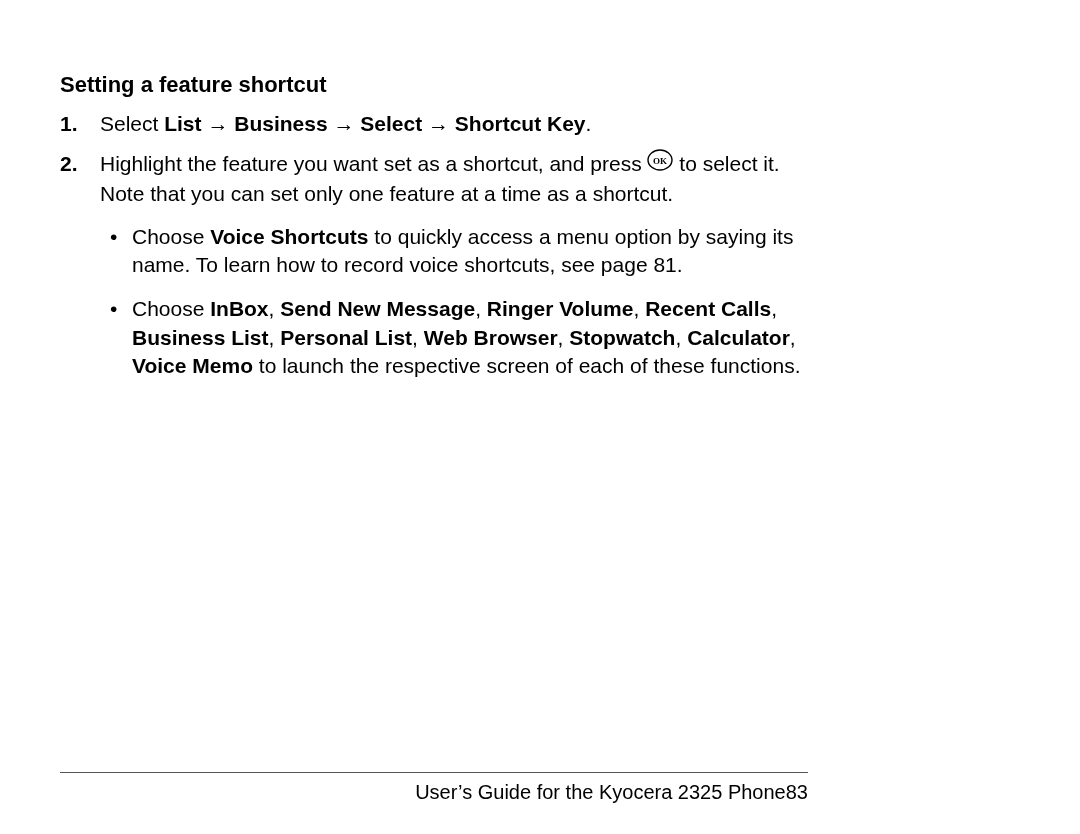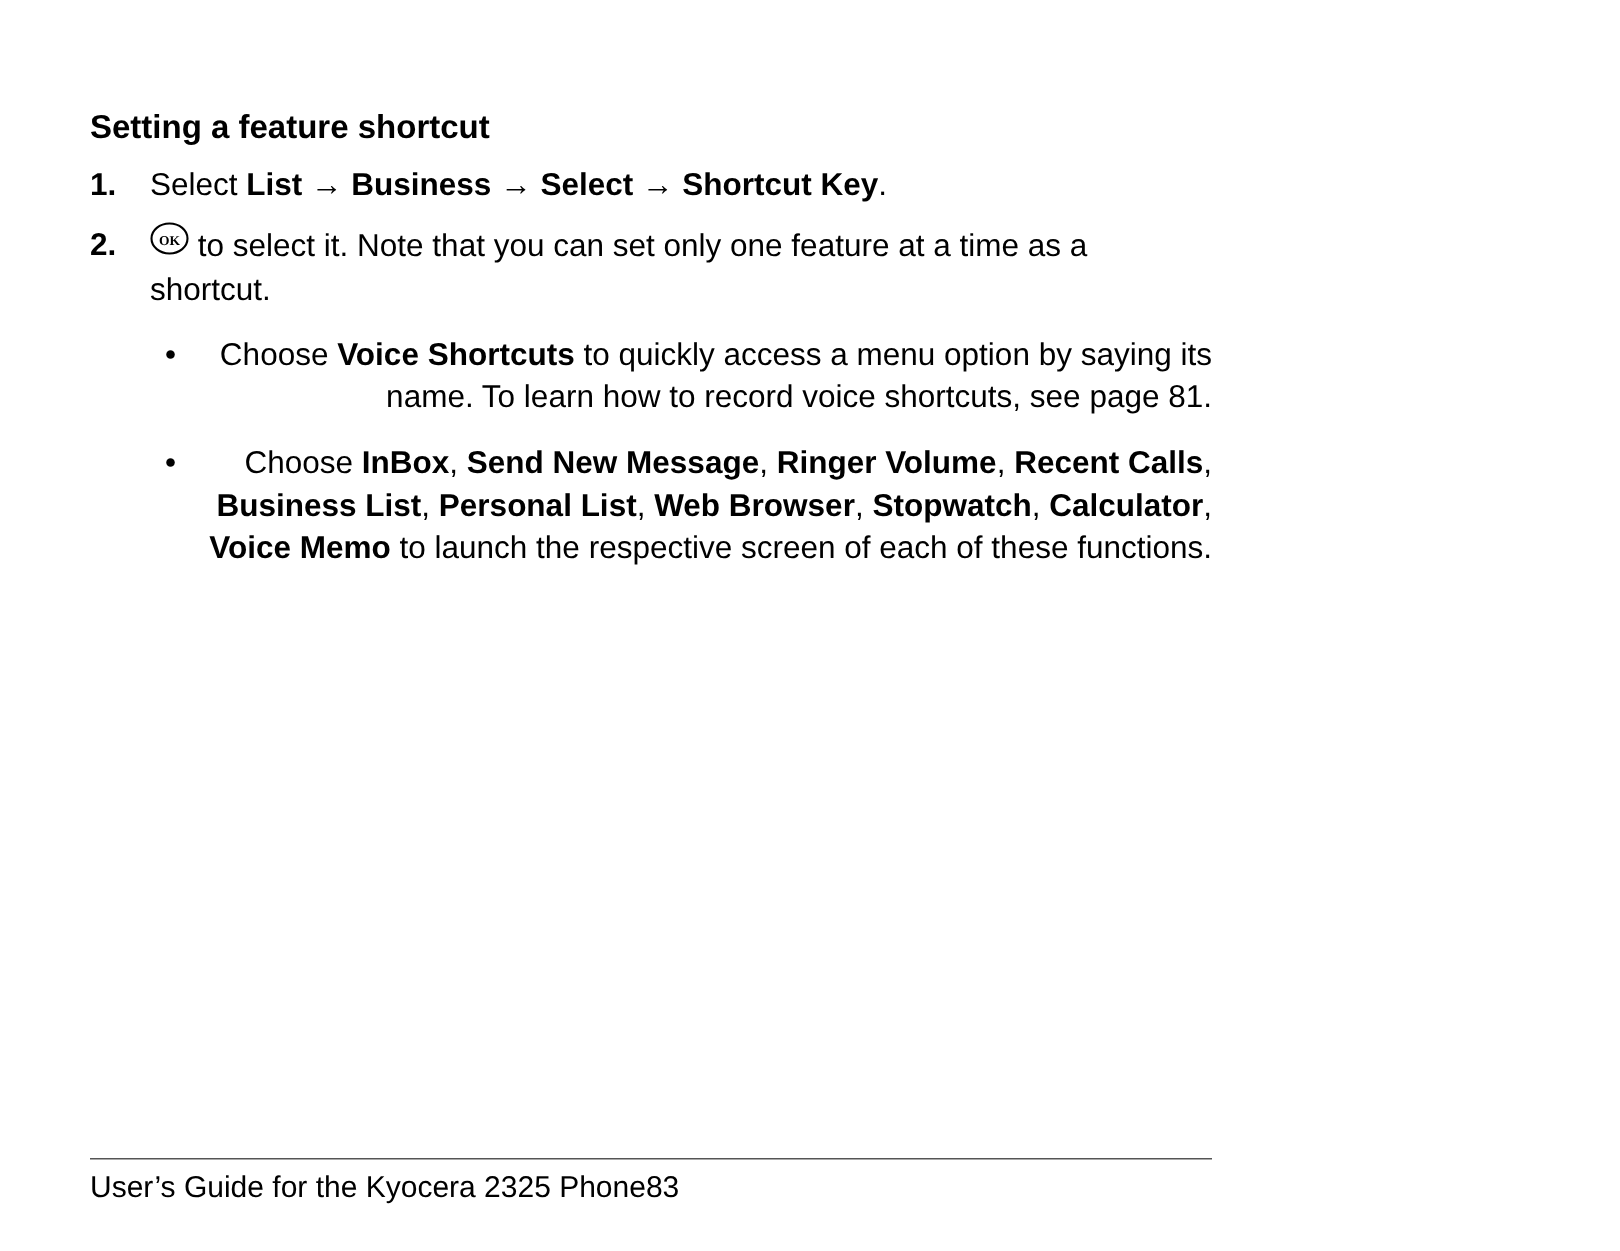--- a/index.html
+++ b/index.html
@@ -47,42 +47,41 @@
   }
   ul.bullets {
     list-style: none;
     padding: 0;
     margin: 14px 0 0 0;
   }
   ul.bullets > li {
     position: relative;
     padding-left: 32px;
     margin-bottom: 16px;
-    text-align: right;
   }
   ul.bullets > li:before {
     content: "•";
     position: absolute;
     left: 10px;
     top: 0;
     font-size: 21px;
   }
   .b { font-weight: bold; }
   .para {
     margin-top: 6px;
   }
   .footer {
     position: absolute;
     left: 60px;
     right: 60px;
     bottom: 30px;
     border-top: 1px solid #555;
     padding-top: 8px;
     display: flex;
-    justify-content: flex-start;
+    justify-content: flex-end;
     font-size: 20px;
   }
   .ok-icon {
     display: inline-block;
     vertical-align: middle;
     position: relative;
     top: -2px;
     font-weight: bold;
   }
   .nav-icon {
@@ -103,20 +102,21 @@
 
     <div class="h2">Setting a feature shortcut</div>
 
     <ol class="numbered">
       <li>
         <span class="num">1.</span>
         <span>Select </span><span class="b">List</span><span class="b arrow"> → </span><span class="b">Business</span><span class="b arrow"> → </span><span class="b">Select</span><span class="b arrow"> → </span><span class="b">Shortcut Key</span><span>.</span>
       </li>
       <li>
         <span class="num">2.</span>
+        <span>Highlight the feature you want set as a shortcut, and press </span>
         <span class="ok-icon">
           <svg width="26" height="22" viewBox="0 0 26 22">
             <ellipse cx="13" cy="11" rx="12" ry="10" fill="none" stroke="#000" stroke-width="1.4"></ellipse>
             <text x="13" y="15" text-anchor="middle" font-family="Verdana" font-size="9" fill="#000">OK</text>
           </svg>
         </span>
         <span> to select it. Note that you can set only one feature at a time as a shortcut.</span>
 
         <ul class="bullets">
           <li>

